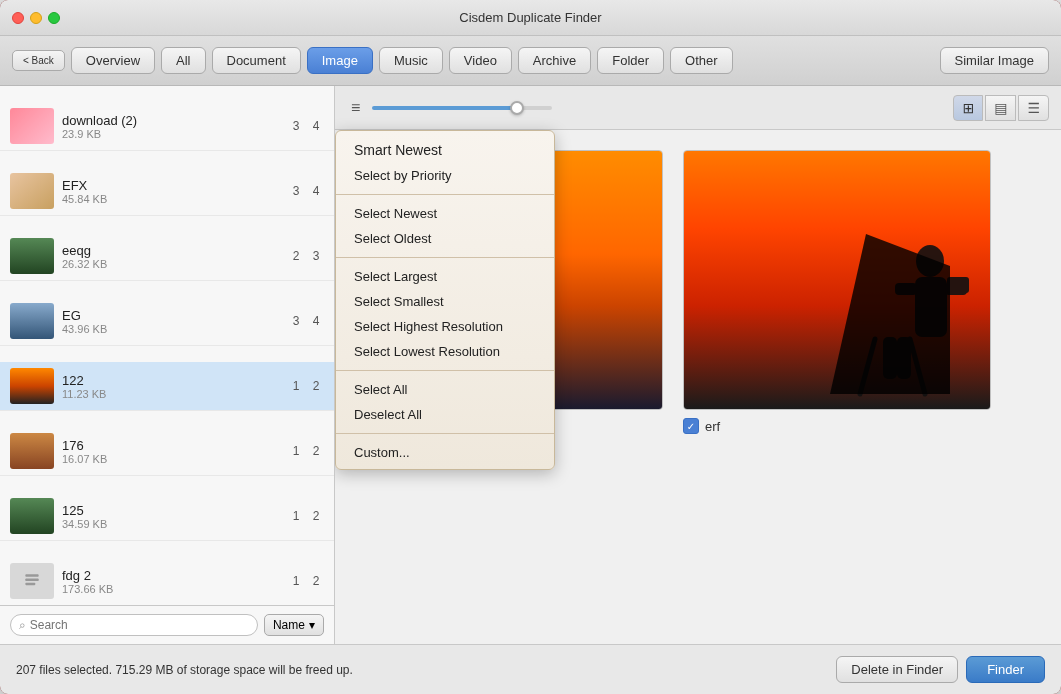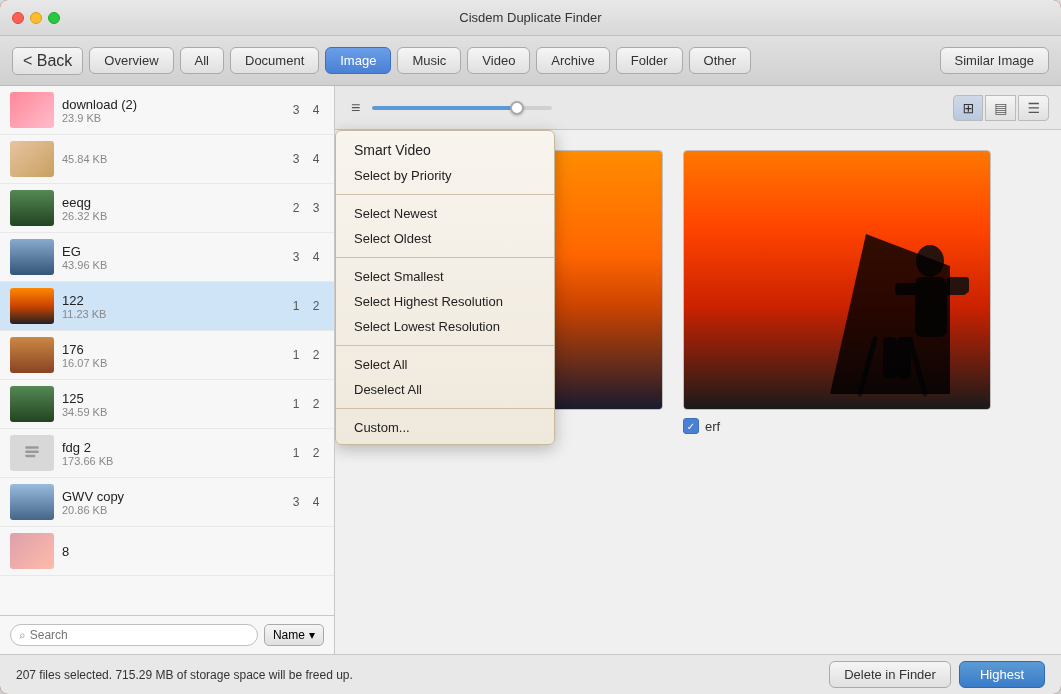--- a/index.html
+++ b/index.html
@@ -67,21 +67,21 @@
       gap: 6px;
       border-bottom: 1px solid #b8b8b8;
       flex-shrink: 0;
     }
 
     .back-btn {
       background: none;
       border: 1px solid #aaa;
       border-radius: 5px;
       padding: 4px 10px;
-      font-size: 16px;
+      font-size: 10px;
       cursor: pointer;
       color: #333;
       background: linear-gradient(to bottom, #f5f5f5, #e0e0e0);
     }
 
     .nav-tab {
       padding: 5px 14px;
       border-radius: 6px;
       font-size: 13px;
       cursor: pointer;
@@ -132,20 +132,21 @@
       overflow-y: auto;
     }
 
     .sidebar-item {
       display: flex;
       align-items: center;
       padding: 6px 10px;
       cursor: pointer;
       border-bottom: 1px solid #e8e8e8;
       gap: 8px;
+      margin-top: 16px;
     }
 
     .sidebar-item.selected {
       background: #d0e4f7;
     }
 
     .item-thumb {
       width: 44px;
       height: 36px;
       border-radius: 3px;
@@ -389,21 +390,21 @@
       border-radius: 3px;
       border: 1px solid #3a70c4;
       display: flex;
       align-items: center;
       justify-content: center;
       color: white;
       font-size: 10px;
     }
 
     .statusbar {
-      height: 40px;
+      height: 50px;
       background: #e8e8e8;
       border-top: 1px solid #c8c8c8;
       display: flex;
       align-items: center;
       padding: 0 16px;
       gap: 8px;
     }
 
     .status-text {
       flex: 1;
@@ -541,20 +542,21 @@
           </div>
           <div class="item-counts">
             <span class="count-badge">3</span>
             <span class="count-badge">4</span>
           </div>
         </div>
 
         <div class="sidebar-item">
           <div class="item-thumb thumb-efx-img"></div>
           <div class="item-info">
+            <div class="item-name">EFX</div>
             <div class="item-size">45.84 KB</div>
           </div>
           <div class="item-counts">
             <span class="count-badge">3</span>
             <span class="count-badge">4</span>
           </div>
         </div>
 
         <div class="sidebar-item">
           <div class="item-thumb thumb-125-img"></div>
@@ -682,30 +684,31 @@
         <div class="view-btns">
           <button class="view-btn active">⊞</button>
           <button class="view-btn">▤</button>
           <button class="view-btn">☰</button>
         </div>
       </div>
 
       <div class="dropdown-overlay">
         <div class="dropdown-menu">
           <div class="dropdown-section">
-            <div class="dropdown-item header-item">Smart Video</div>
+            <div class="dropdown-item header-item">Smart Newest</div>
             <div class="dropdown-item">Select by Priority</div>
           </div>
           <div class="dropdown-separator"></div>
           <div class="dropdown-section">
             <div class="dropdown-item">Select Newest</div>
             <div class="dropdown-item">Select Oldest</div>
           </div>
           <div class="dropdown-separator"></div>
           <div class="dropdown-section">
+            <div class="dropdown-item">Select Largest</div>
             <div class="dropdown-item">Select Smallest</div>
             <div class="dropdown-item">Select Highest Resolution</div>
             <div class="dropdown-item">Select Lowest Resolution</div>
           </div>
           <div class="dropdown-separator"></div>
           <div class="dropdown-section">
             <div class="dropdown-item">Select All</div>
             <div class="dropdown-item">Deselect All</div>
           </div>
           <div class="dropdown-separator"></div>
@@ -762,15 +765,15 @@
           </div>
         </div>
 
       </div>
     </div>
   </div>
 
   <div class="statusbar">
     <span class="status-text">207 files selected. 715.29 MB of storage space will be freed up.</span>
     <button class="delete-finder-btn">Delete in Finder</button>
-    <button class="delete-btn">Highest</button>
+    <button class="delete-btn">Finder</button>
   </div>
 </div>
 
 </body></html>

